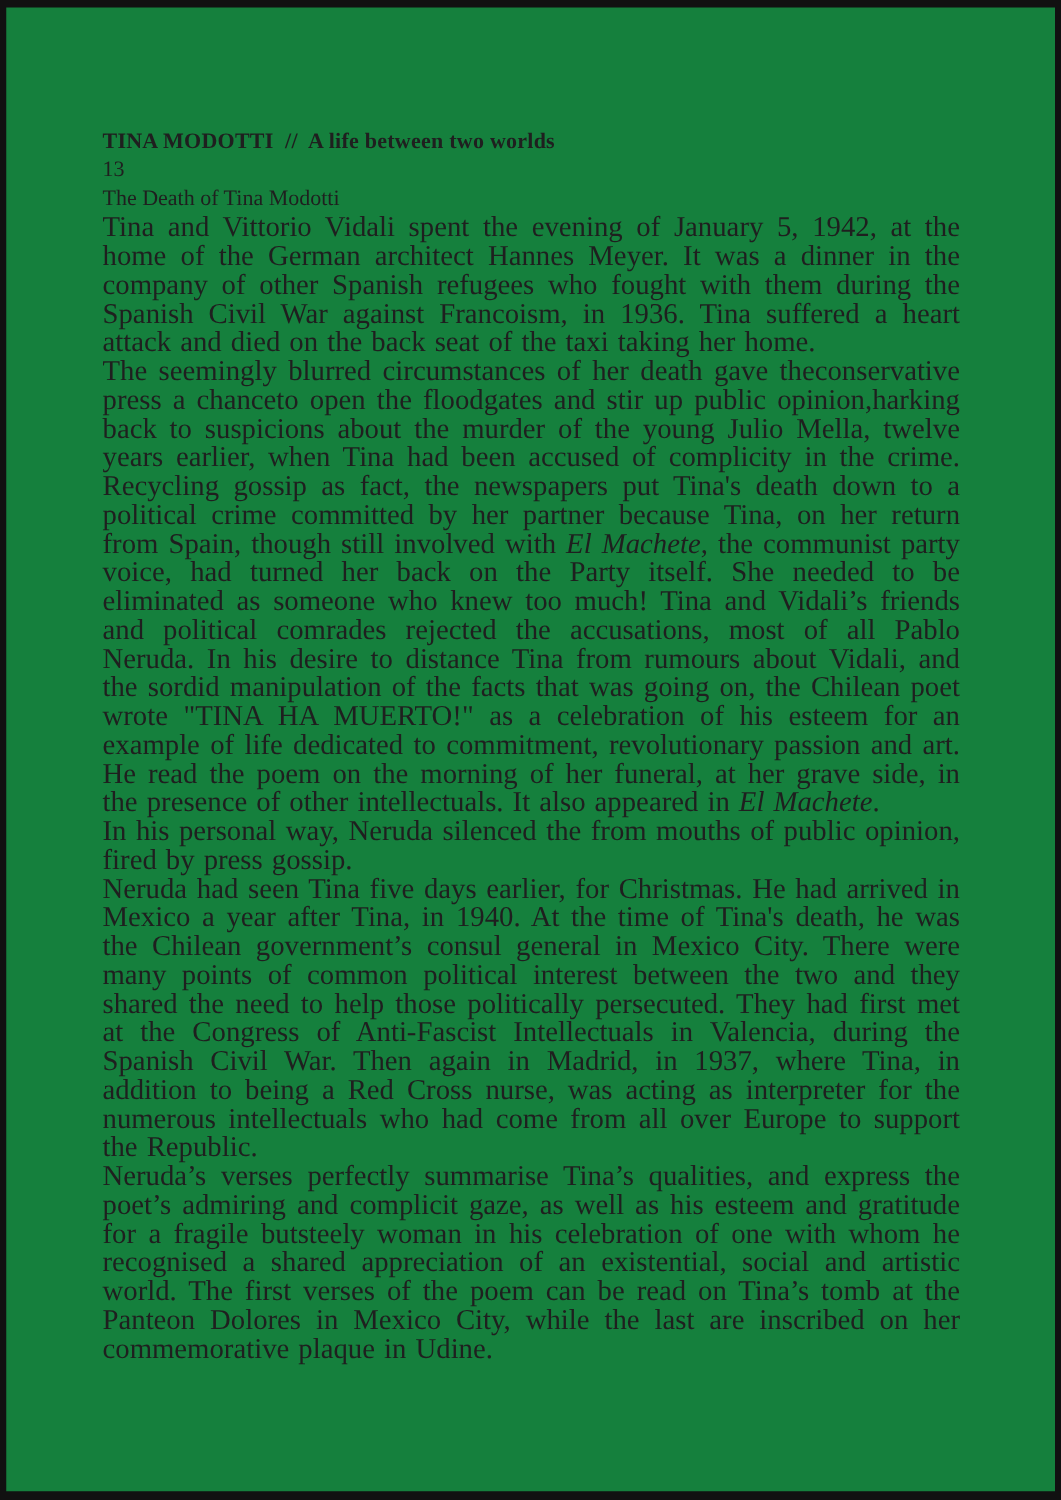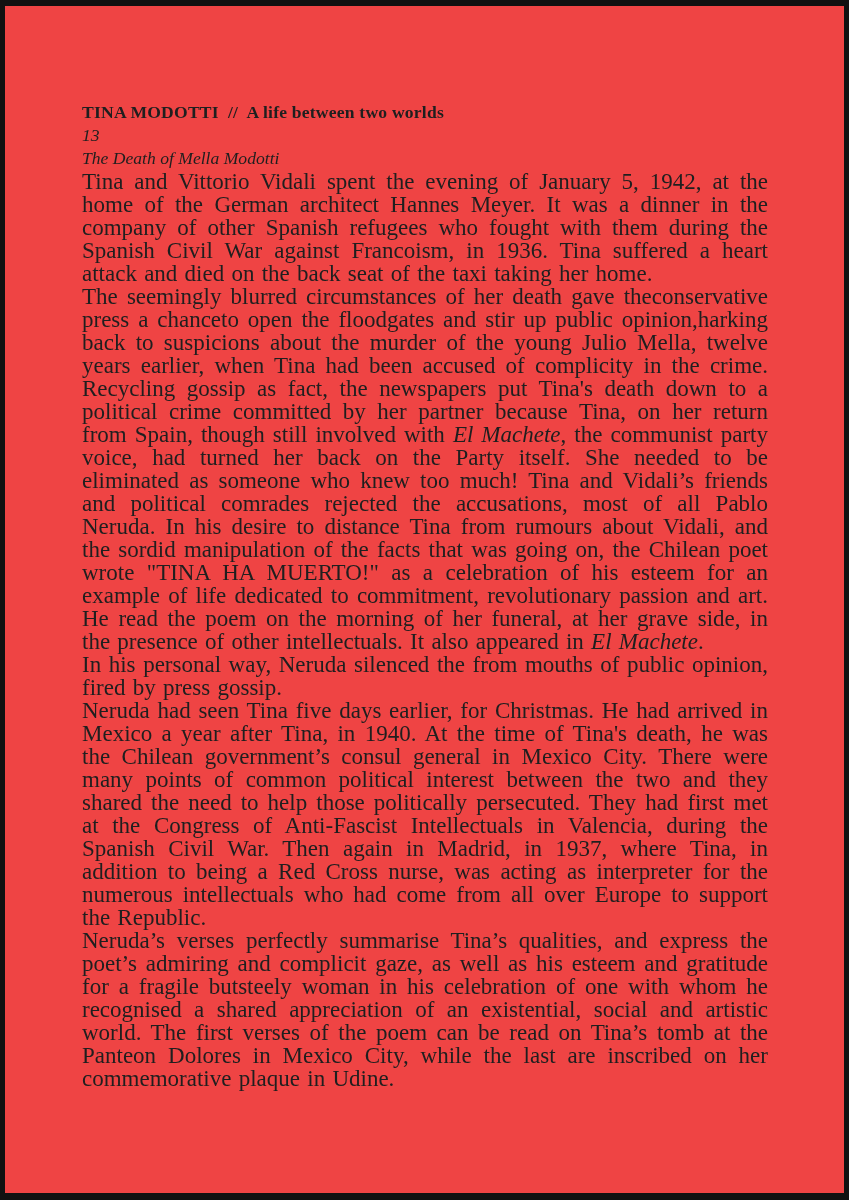--- a/index.html
+++ b/index.html
@@ -13,61 +13,60 @@
     font-family: "Liberation Serif", serif;
     position: relative;
     overflow: hidden;
   }
   .page {
     position: absolute;
     left: 5px;
     top: 6px;
     width: 839px;
     height: 1187px;
-    background: #ef4444;
+    background: #15803d;
     box-sizing: border-box;
   }
   .content {
     box-sizing: border-box;
     padding: 95px 76px 0 77px;
     color: #1f1f1f;
   }
   .doc-title {
     font-weight: bold;
     font-size: 17.6px;
     line-height: 23px;
     white-space: pre-wrap;
     letter-spacing: 0.2px;
   }
   .page-number,
   .section-heading {
     font-size: 17.6px;
     line-height: 23px;
     font-weight: normal;
     margin: 0;
-    font-style: italic;
   }
   .body-paragraphs p.para {
     margin: 0;
     font-size: 23px;
     line-height: 23px;
     text-align: justify;
     word-spacing: 1.5px;
   }
   .body-paragraphs p.para em {
   }
 </style>
 </head>
 <body>
 
 <div class="page">
   <div class="content">
     <div class="doc-title">TINA MODOTTI  //  A life between two worlds</div>
     <div class="page-number">13</div>
-    <div class="section-heading">The Death of Mella Modotti</div>
+    <div class="section-heading">The Death of Tina Modotti</div>
     <div class="body-paragraphs">
         <p class="para"><span>Tina and Vittorio Vidali spent the evening of January 5, 1942, at the home of the German architect Hannes Meyer. It was a dinner in the company of other Spanish refugees who fought with them during the Spanish Civil War against Francoism, in 1936. Tina suffered a heart attack and died on the back seat of the taxi taking her home.</span></p>
         <p class="para"><span>The seemingly blurred circumstances of her death gave theconservative press a chanceto open the floodgates and stir up public opinion,harking back to suspicions about the murder of the young Julio Mella, twelve years earlier, when Tina had been accused of complicity in the crime. Recycling gossip as fact, the newspapers put Tina's death down to a political crime committed by her partner because Tina, on her return from Spain, though still involved with </span><em>El Machete</em><span>, the communist party voice, had turned her back on the Party itself. She needed to be eliminated as someone who knew too much! Tina and Vidali’s friends and political comrades rejected the accusations, most of all Pablo Neruda. In his desire to distance Tina from rumours about Vidali, and the sordid manipulation of the facts that was going on, the Chilean poet wrote "TINA HA MUERTO!" as a celebration of his esteem for an example of life dedicated to commitment, revolutionary passion and art. He read the poem on the morning of her funeral, at her grave side, in the presence of other intellectuals. It also appeared in </span><em>El Machete</em><span>.</span></p>
         <p class="para"><span>In his personal way, Neruda silenced the from mouths of public opinion, fired by press gossip.</span></p>
         <p class="para"><span>Neruda had seen Tina five days earlier, for Christmas. He had arrived in Mexico a year after Tina, in 1940. At the time of Tina's death, he was the Chilean government’s consul general in Mexico City. There were many points of common political interest between the two and they shared the need to help those politically persecuted. They had first met at the Congress of Anti-Fascist Intellectuals in Valencia, during the Spanish Civil War. Then again in Madrid, in 1937, where Tina, in addition to being a Red Cross nurse, was acting as interpreter for the numerous intellectuals who had come from all over Europe to support the Republic.</span></p>
         <p class="para"><span>Neruda’s verses perfectly summarise Tina’s qualities, and express the poet’s admiring and complicit gaze, as well as his esteem and gratitude for a fragile butsteely woman in his celebration of one with whom he recognised a shared appreciation of an existential, social and artistic world. The first verses of the poem can be read on Tina’s tomb at the Panteon Dolores in Mexico City, while the last are inscribed on her commemorative plaque in Udine.</span></p>
       </div>
   </div>
 </div>
 

